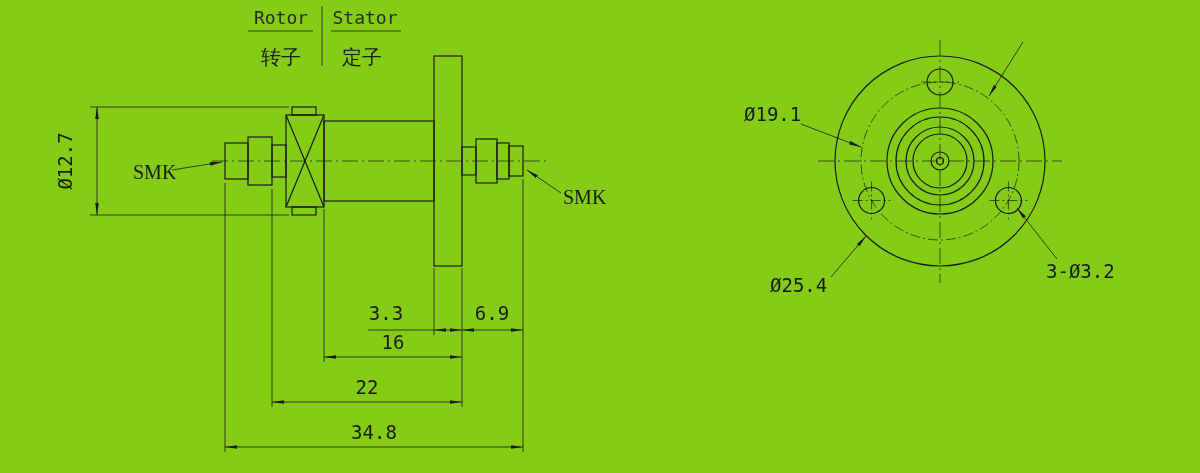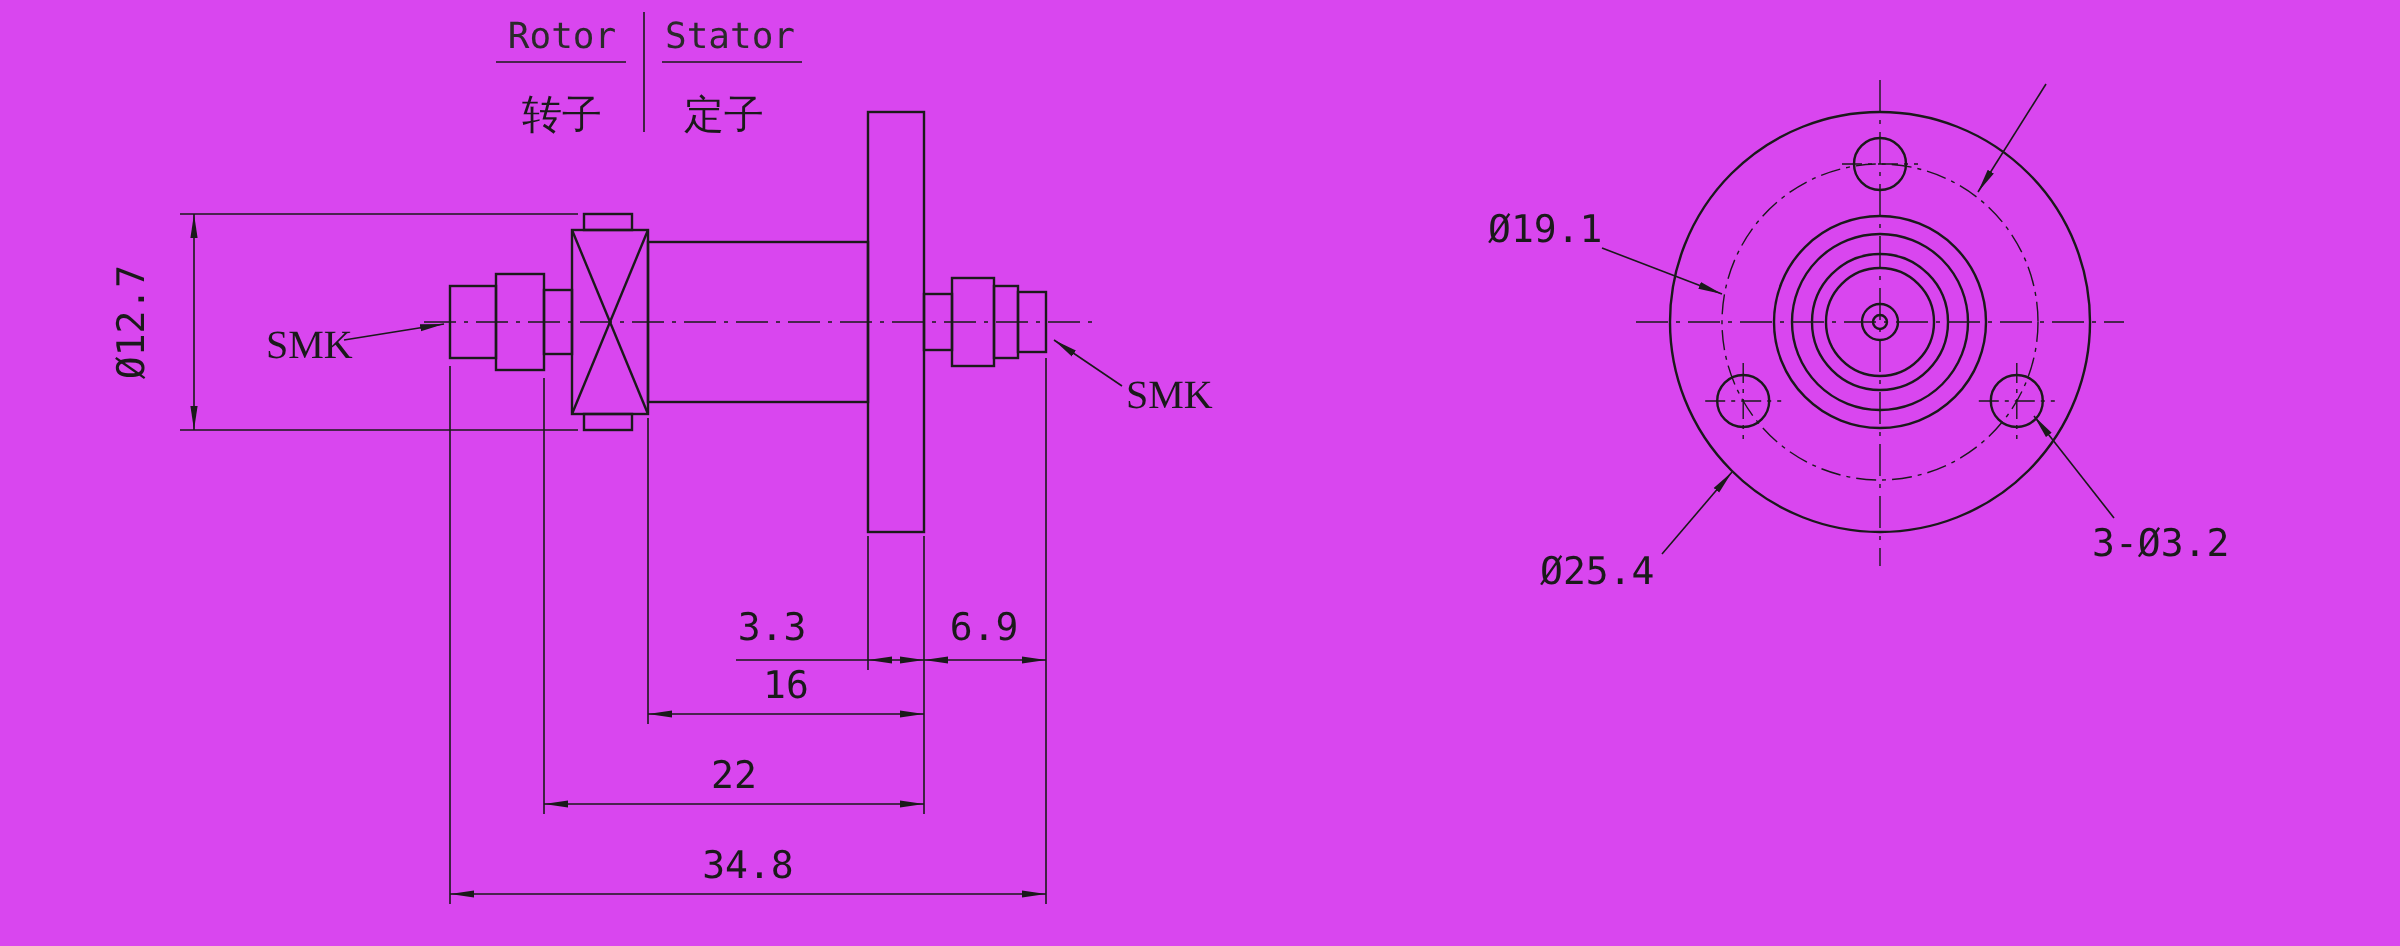--- a/index.html
+++ b/index.html
@@ -1,16 +1,16 @@
 <!DOCTYPE html>
 <html><head>
 <meta charset="utf-8">
 <style>
   html,body{margin:0;padding:0;background:#ffffff;}
-  .stage{position:relative;width:1200px;height:473px;background:#d946ef;overflow:hidden;}
+  .stage{position:relative;width:1200px;height:473px;background:#84cc16;overflow:hidden;}
   svg{display:block;}
   .obj{stroke:#1a1a1a;stroke-width:1.2;fill:none;}
   .thin{stroke:#1a1a1a;stroke-width:0.8;fill:none;}
   .cl{stroke:#1a1a1a;stroke-width:0.7;fill:none;stroke-dasharray:16 4 2 4;}
   .cl2{stroke:#1a1a1a;stroke-width:0.7;fill:none;stroke-dasharray:10 3 2 3;}
   .dimtext{font-family:"DejaVu Sans Mono",monospace;font-size:19px;fill:#1a1a1a;}
   .captext{font-family:"DejaVu Sans Mono",monospace;font-size:18px;fill:#2a2a2a;}
   .cntext{font-family:"DejaVu Sans","Liberation Sans",sans-serif;font-size:20px;fill:#1a1a1a;}
   .smktext{font-family:"Liberation Serif",serif;font-size:20px;fill:#1a1a1a;}
 </style>

